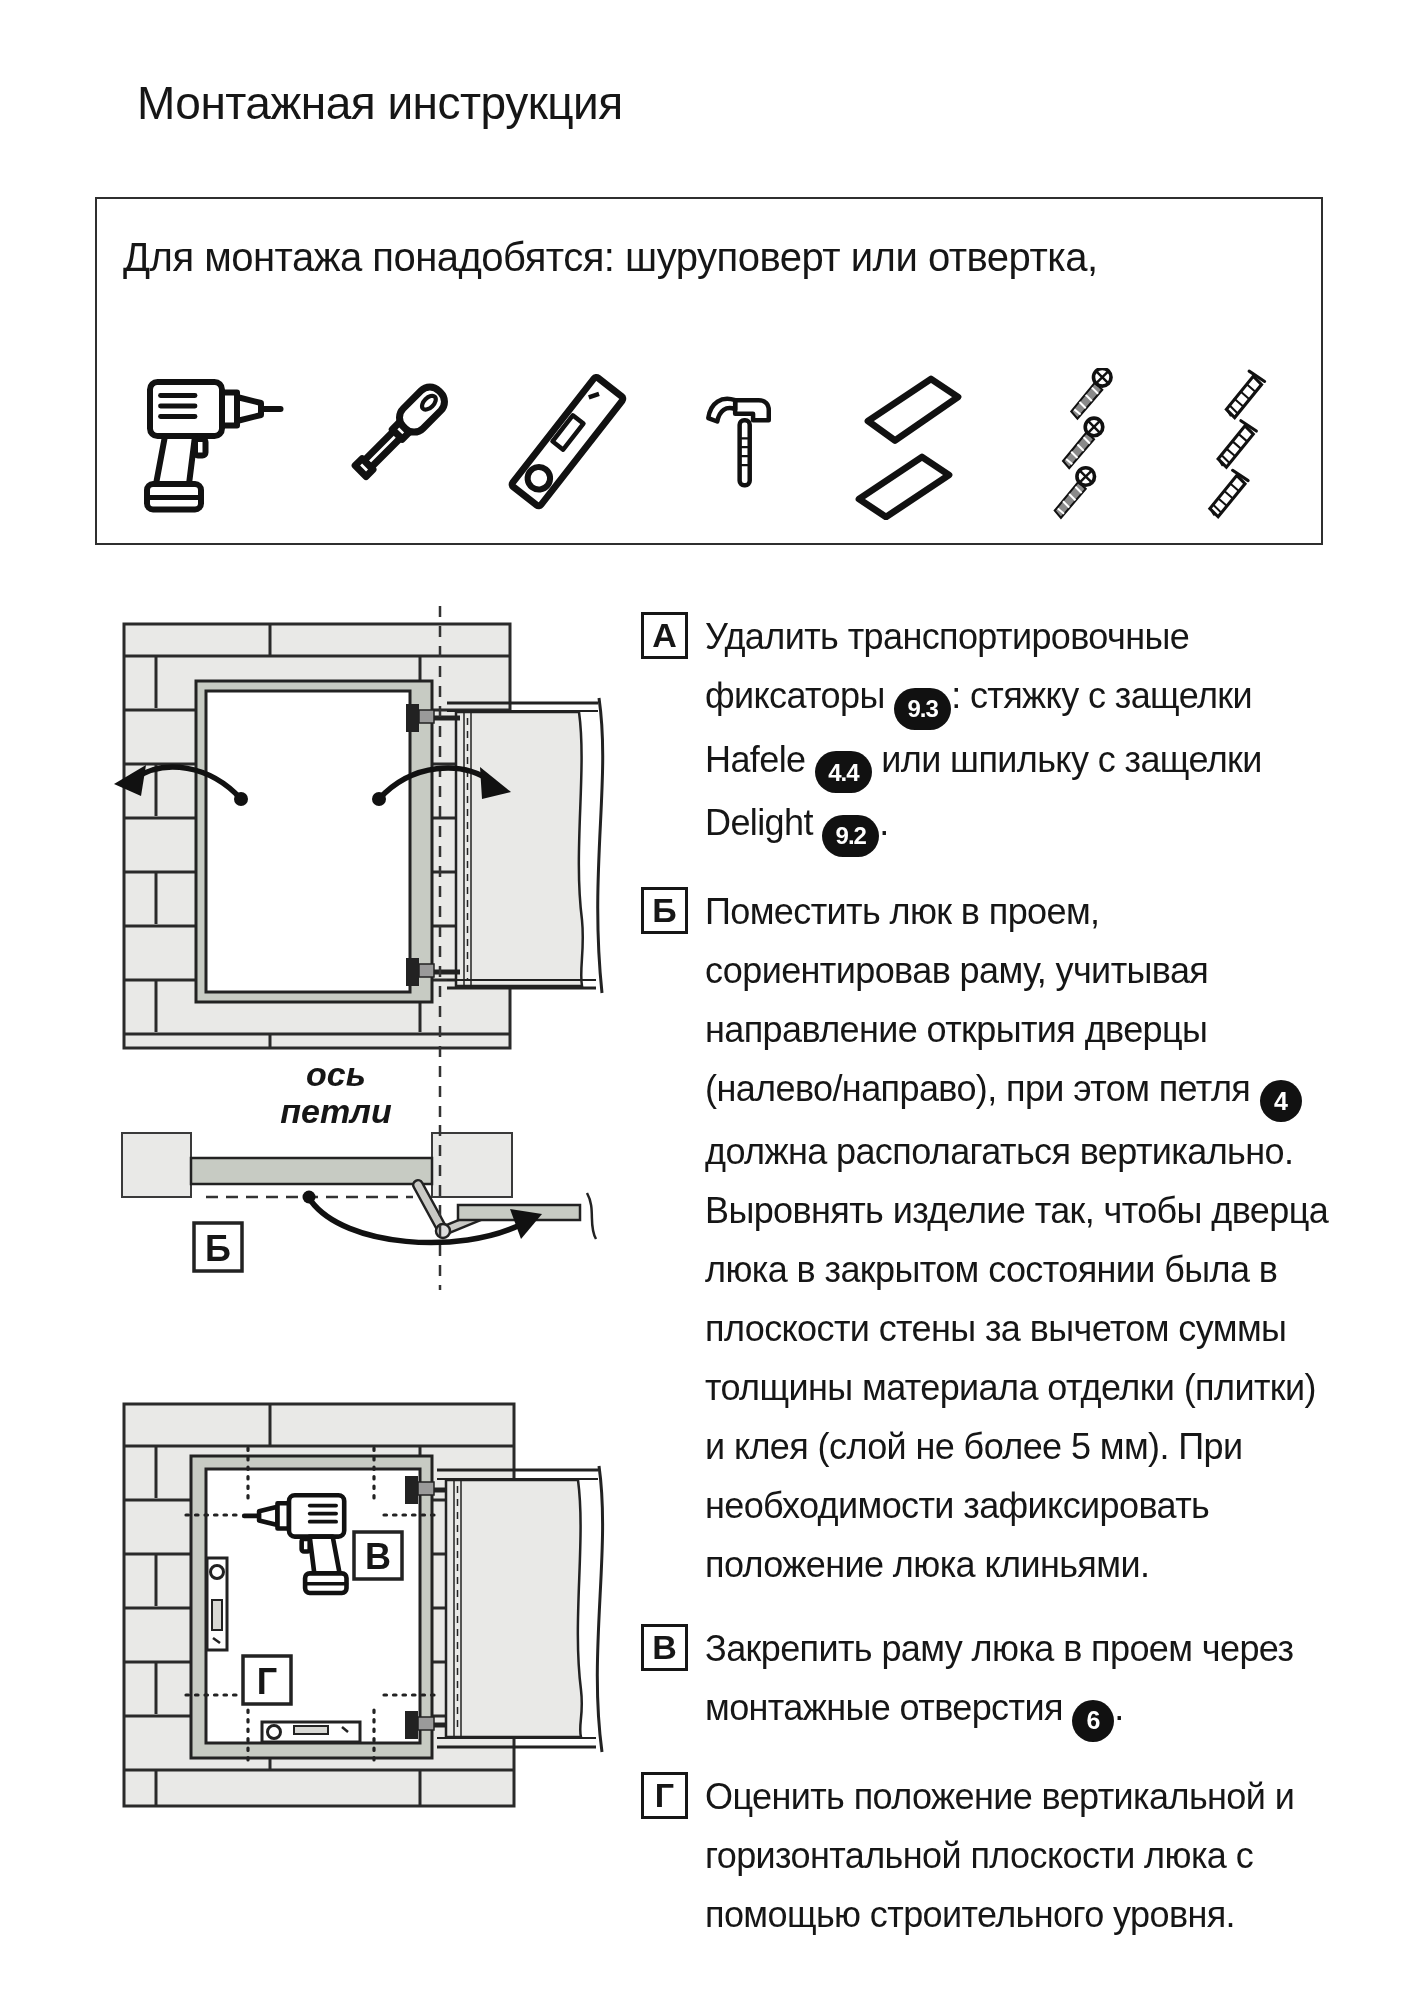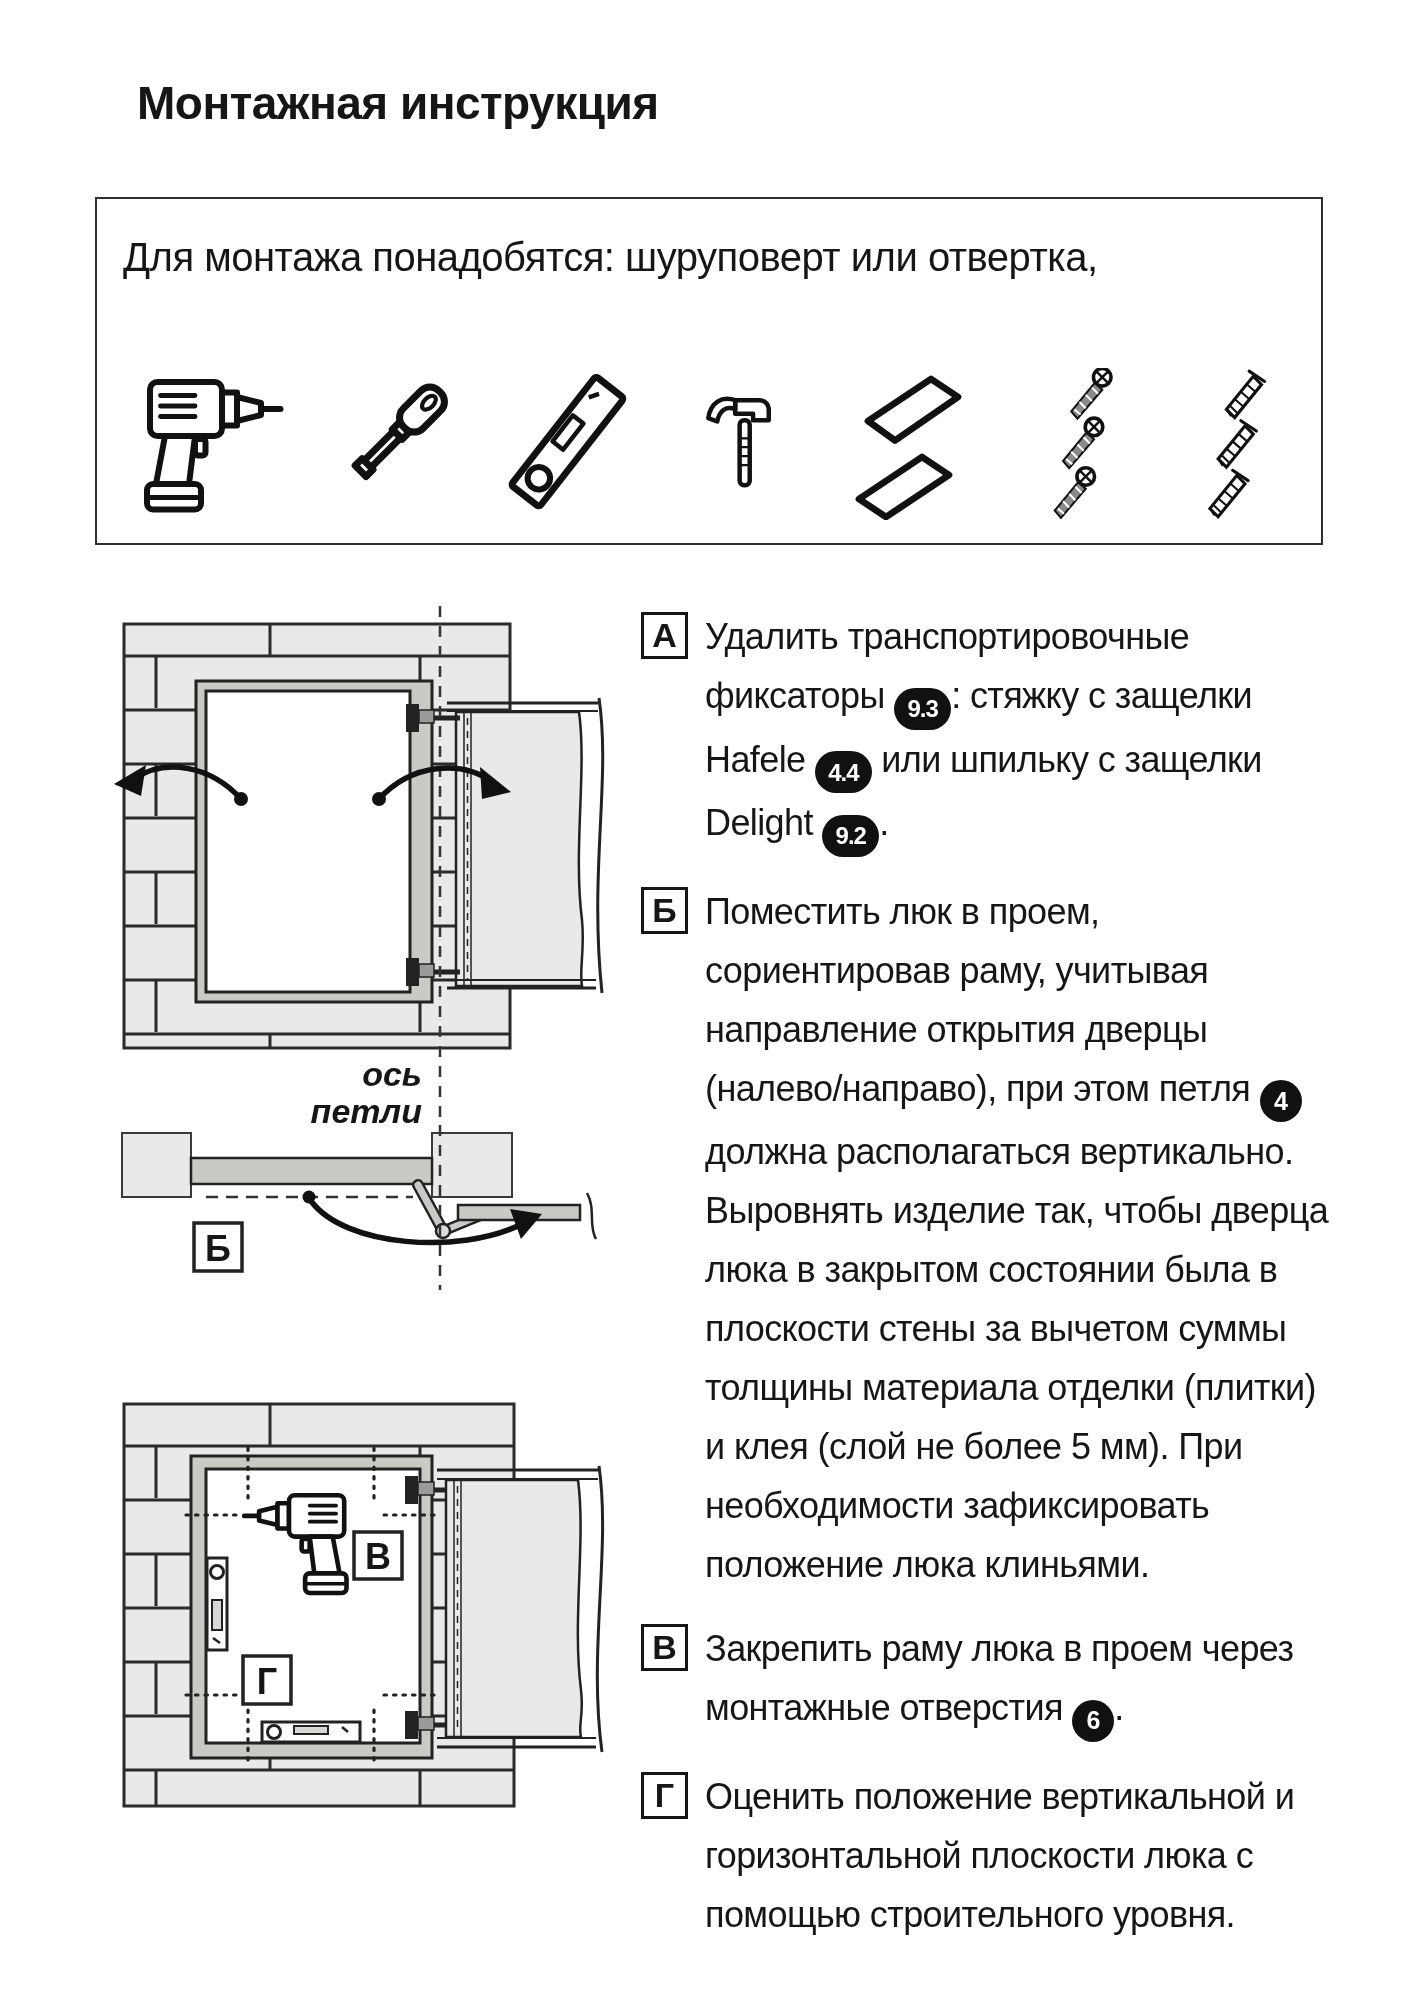--- a/index.html
+++ b/index.html
@@ -3,36 +3,36 @@
 <meta charset="utf-8">
 <style>
   * { margin:0; padding:0; box-sizing:border-box; }
   html,body { background:#fff; }
   body {
     width:1418px; height:2000px; position:relative;
     font-family:"Liberation Sans", sans-serif; color:#161616; overflow:hidden;
   }
   .page-title {
     position:absolute; left:137px; top:76px;
-    font-size:46px; font-weight:700; letter-spacing:-0.5px;
+    font-size:46px; font-weight:400; letter-spacing:-0.5px;
   }
   .tools-box {
     position:absolute; left:95px; top:197px; width:1228px; height:348px;
     border:2.5px solid #2f2f2f; background:#fff;
   }
   .tools-text { margin:24px 8px 0 26px; font-size:40px; line-height:69px; letter-spacing:-0.5px; }
   .tools-icons {
     position:absolute; left:34px; right:34px; bottom:14px; height:168px;
     display:flex; justify-content:space-between; align-items:center;
   }
   .tools-icons svg { display:block; }
   .diagram { position:absolute; }
   .axis-label {
     position:absolute; left:250px; top:1056px; width:172px;
-    text-align:right; font-style:italic; font-weight:600;
+    text-align:center; font-style:italic; font-weight:600;
     font-size:34px; line-height:37px;
   }
   .steps { position:absolute; left:641px; top:612px; width:700px; }
   .step { display:flex; gap:17px; margin-bottom:30px; }
   .letter-box {
     flex:0 0 auto; width:47px; height:47px; border:3.5px solid #161616;
     display:flex; align-items:center; justify-content:center;
     font-size:34px; font-weight:700; background:#fff;
   }
   .step p {

